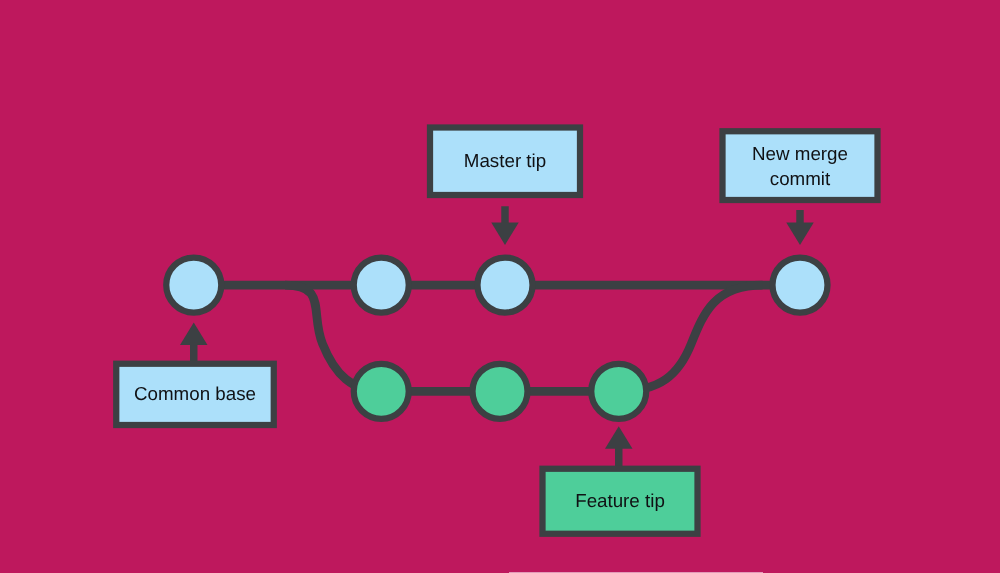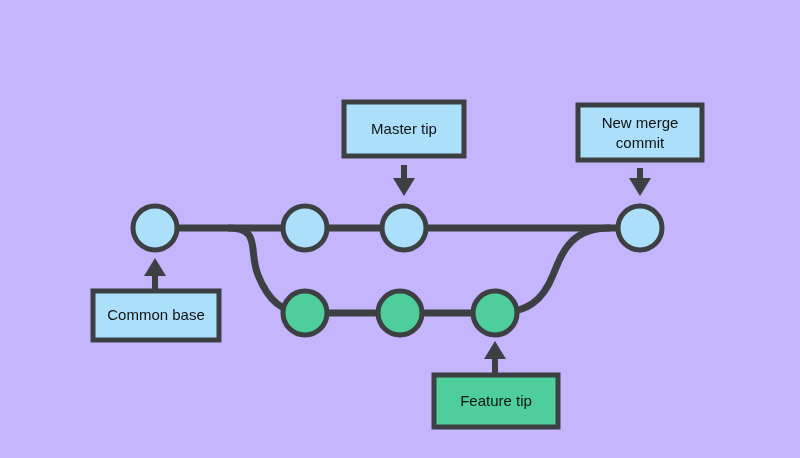--- a/index.html
+++ b/index.html
@@ -11,21 +11,21 @@
   body {
     width: 800px;
     height: 458px;
     overflow: hidden;
     font-family: "Liberation Sans", sans-serif;
   }
   #diagram-canvas {
     position: relative;
     width: 800px;
     height: 458px;
-    background: #c4b5fd;
+    background: #be185d;
   }
   svg.diagram {
     display: block;
     width: 800px;
     height: 458px;
   }
   .edge {
     fill: none;
     stroke: #3c4043;
     stroke-width: 7;

